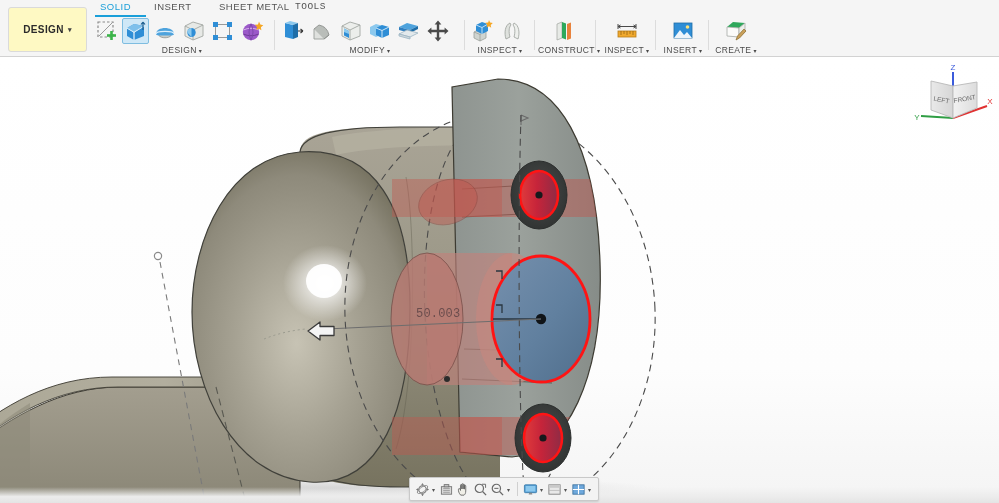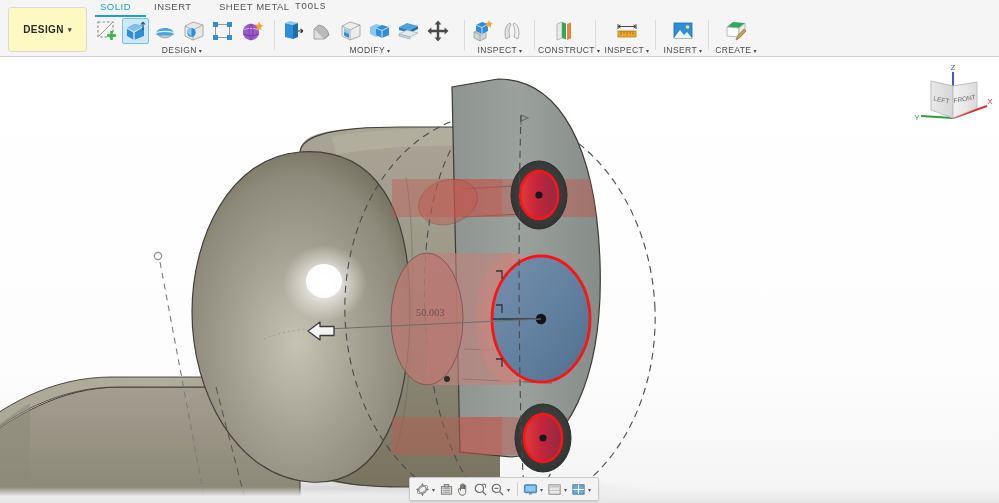--- a/index.html
+++ b/index.html
@@ -79,22 +79,22 @@
     position:absolute;left:409px;bottom:2px;
     height:22px;background:#f3f3f3;border:1px solid #c9c9c9;border-radius:2px;
     display:flex;align-items:center;padding:0 4px;
     box-shadow:0 1px 2px rgba(0,0,0,.12);
   }
   .nav-ic{width:17px;height:18px;display:flex;align-items:center;justify-content:center;cursor:pointer;}
   .nav-caret{font-size:6px;color:#555;margin:0 3px 0 1px;cursor:pointer;}
   .nav-div{width:1px;height:14px;background:#d0d0d0;margin:0 4px;}
 
   .dimtext{
-    position:absolute;font-size:10px;color:#6b4d4d;letter-spacing:.2px;
-    font-family:Liberation Serif, serif;
+    position:absolute;font-size:12px;color:#6b4d4d;letter-spacing:.2px;
+    font-family:Liberation Mono, monospace;
   }
 </style>
 </head>
 <body>
 
 <div id="app">
 
   <div class="ribbon">
 
     <div class="design-btn">

